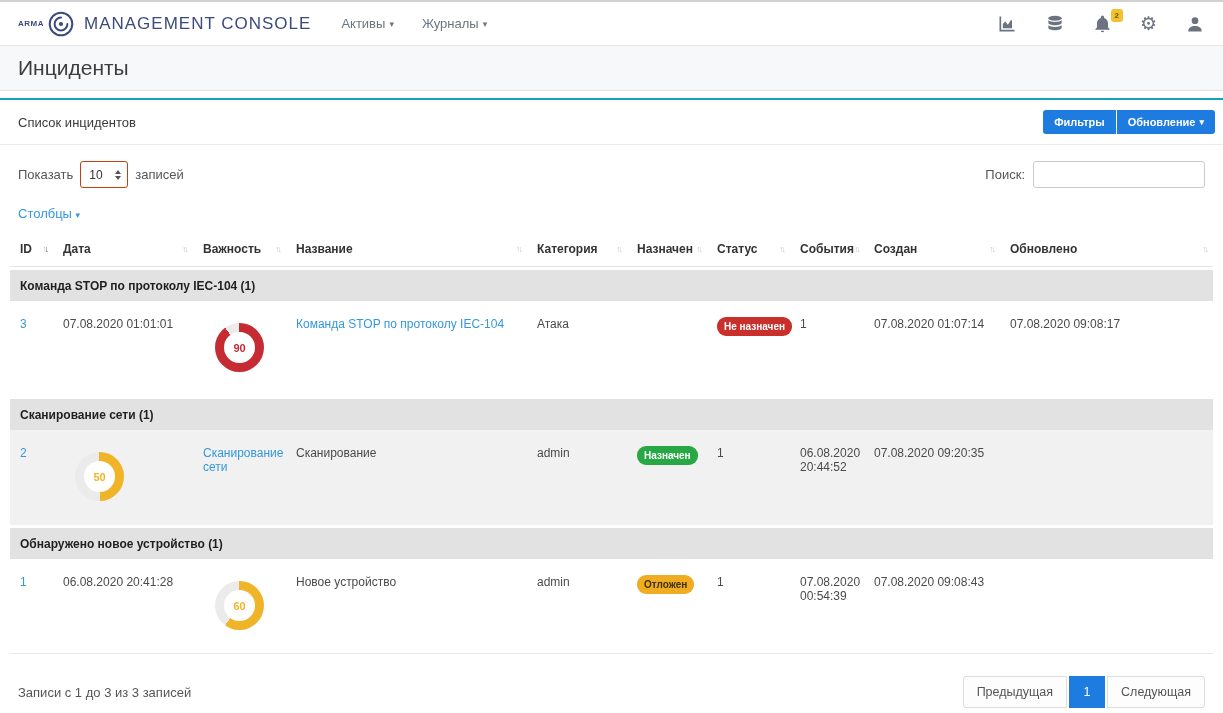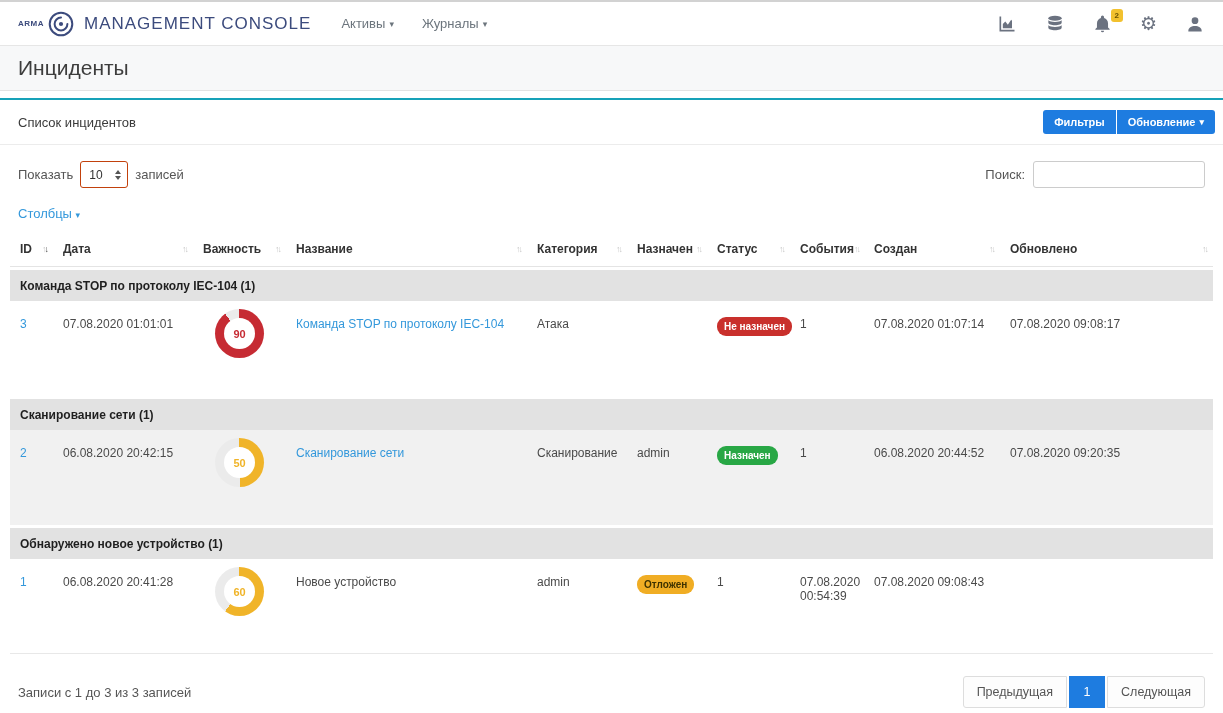--- a/index.html
+++ b/index.html
@@ -79,21 +79,21 @@
   .sort .active { color:#4a4a4a; }
   .group-row {
     background:#e2e2e2; height:31px; display:flex; align-items:center;
     padding-left:10px; font-size:12px; font-weight:bold; color:#1f1f1f; margin-top:3px;
   }
   .data-row { height:95px; align-items:start; background:#fff; }
   .data-row.alt { background:#f1f1f1; }
   .data-row.last { border-bottom:1px solid #e8e8e8; }
   .td { padding:16px 4px 0 10px; font-size:12px; color:#4a4a4a; }
   .td a { color:#3498db; text-decoration:none; cursor:pointer; }
-  .td-donut { padding-top:8px; }
+  .td-donut { padding-top:22px; }
   .donut {
     width:49px; height:49px; border-radius:50%; margin-left:12px;
     display:flex; align-items:center; justify-content:center;
   }
   .donut-value {
     width:31px; height:31px; background:#fff; border-radius:50%;
     display:flex; align-items:center; justify-content:center;
     font-size:11px; font-weight:bold;
   }
   .badge {
@@ -274,21 +274,20 @@
       <div class="td">1</div>
       <div class="td">07.08.2020 01:07:14</div>
       <div class="td">07.08.2020 09:08:17</div>
     </div>
 
     <div class="group-row">
       <span>Сканирование сети (1)</span>
     </div>
     <div class="cols data-row alt">
       <div class="td"><a>2</a></div>
-      <div class="td">06.08.2020 20:42:15</div>
       <div class="td td-donut">
         <div class="donut" style="background: conic-gradient(rgb(240, 180, 41) 50%, rgb(235, 235, 235) 0deg);">
           <span class="donut-value" style="color: rgb(240, 180, 41);">50</span>
         </div>
       </div>
       <div class="td"><a>Сканирование сети</a></div>
       <div class="td">Сканирование</div>
       <div class="td">admin</div>
       <div class="td"><span class="badge" style="background: rgb(40, 167, 69); color: rgb(255, 255, 255);">Назначен</span></div>
       <div class="td">1</div>

